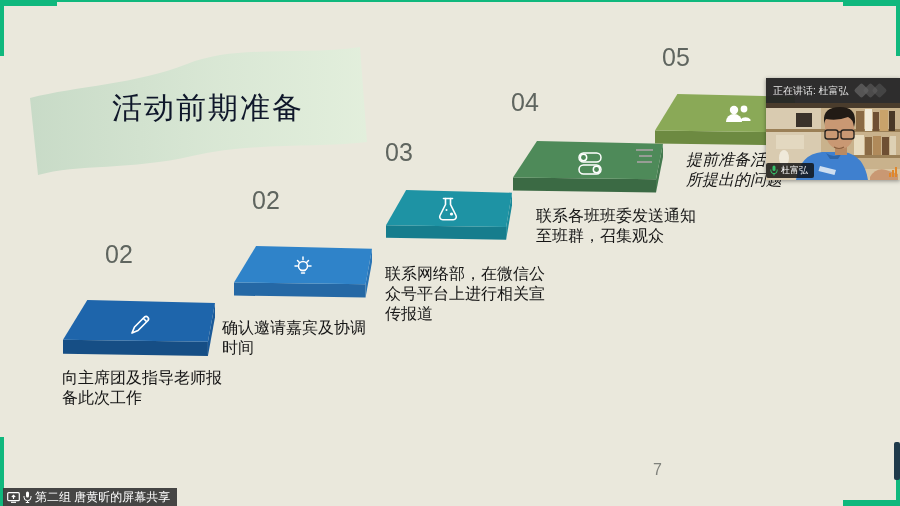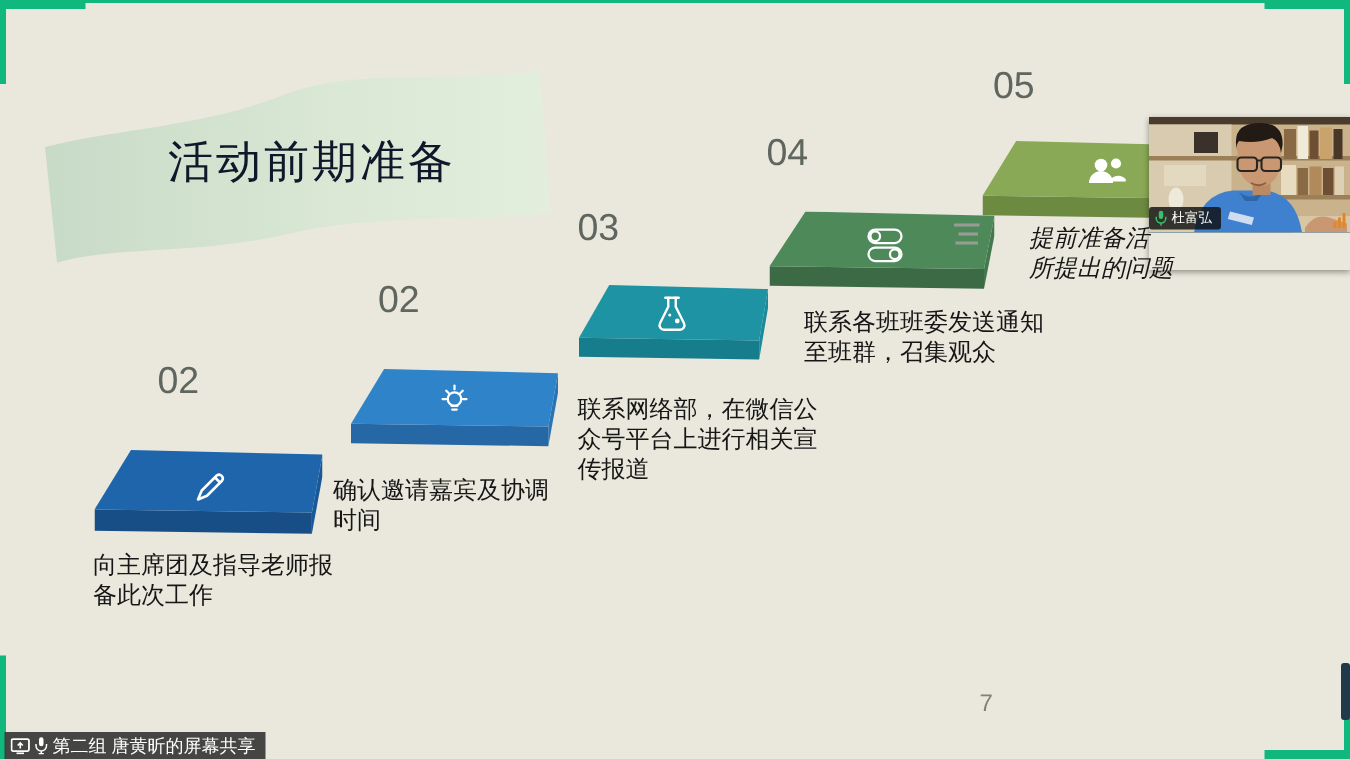--- a/index.html
+++ b/index.html
@@ -178,20 +178,28 @@
     </g>
   </svg>
   <div class="step-text" style="left:686px; top:150px; width:120px;font-style:italic;">提前准备活
 所提出的问题</div>
 
   <div class="page-number">7</div>
 
   <div class="scroll-thumb"></div>
 
   <div class="webcam">
+    <div class="cam-header">
+      <span class="speaking">正在讲话: 杜富弘</span>
+      <span class="cam-logo">
+          <i></i>
+          <i></i>
+          <i></i>
+        </span>
+    </div>
     <div class="cam-video">
       <svg width="134" height="77" viewBox="0 0 134 77">
         <rect x="0" y="0" width="134" height="77" fill="#c9b28c"></rect>
         <rect x="0" y="0" width="134" height="5" fill="#4a3c2c"></rect>
         <rect x="0" y="5" width="55" height="72" fill="#d9cbb0"></rect>
         <rect x="0" y="26" width="134" height="3" fill="#9b8057"></rect>
         <rect x="30" y="10" width="16" height="14" fill="#3a322a"></rect>
         <rect x="10" y="32" width="28" height="14" fill="#e3d8c0"></rect>
         <ellipse cx="18" cy="55" rx="5" ry="8" fill="#efe9da"></ellipse>
         <rect x="90" y="8" width="8" height="20" fill="#8a6a44"></rect>

